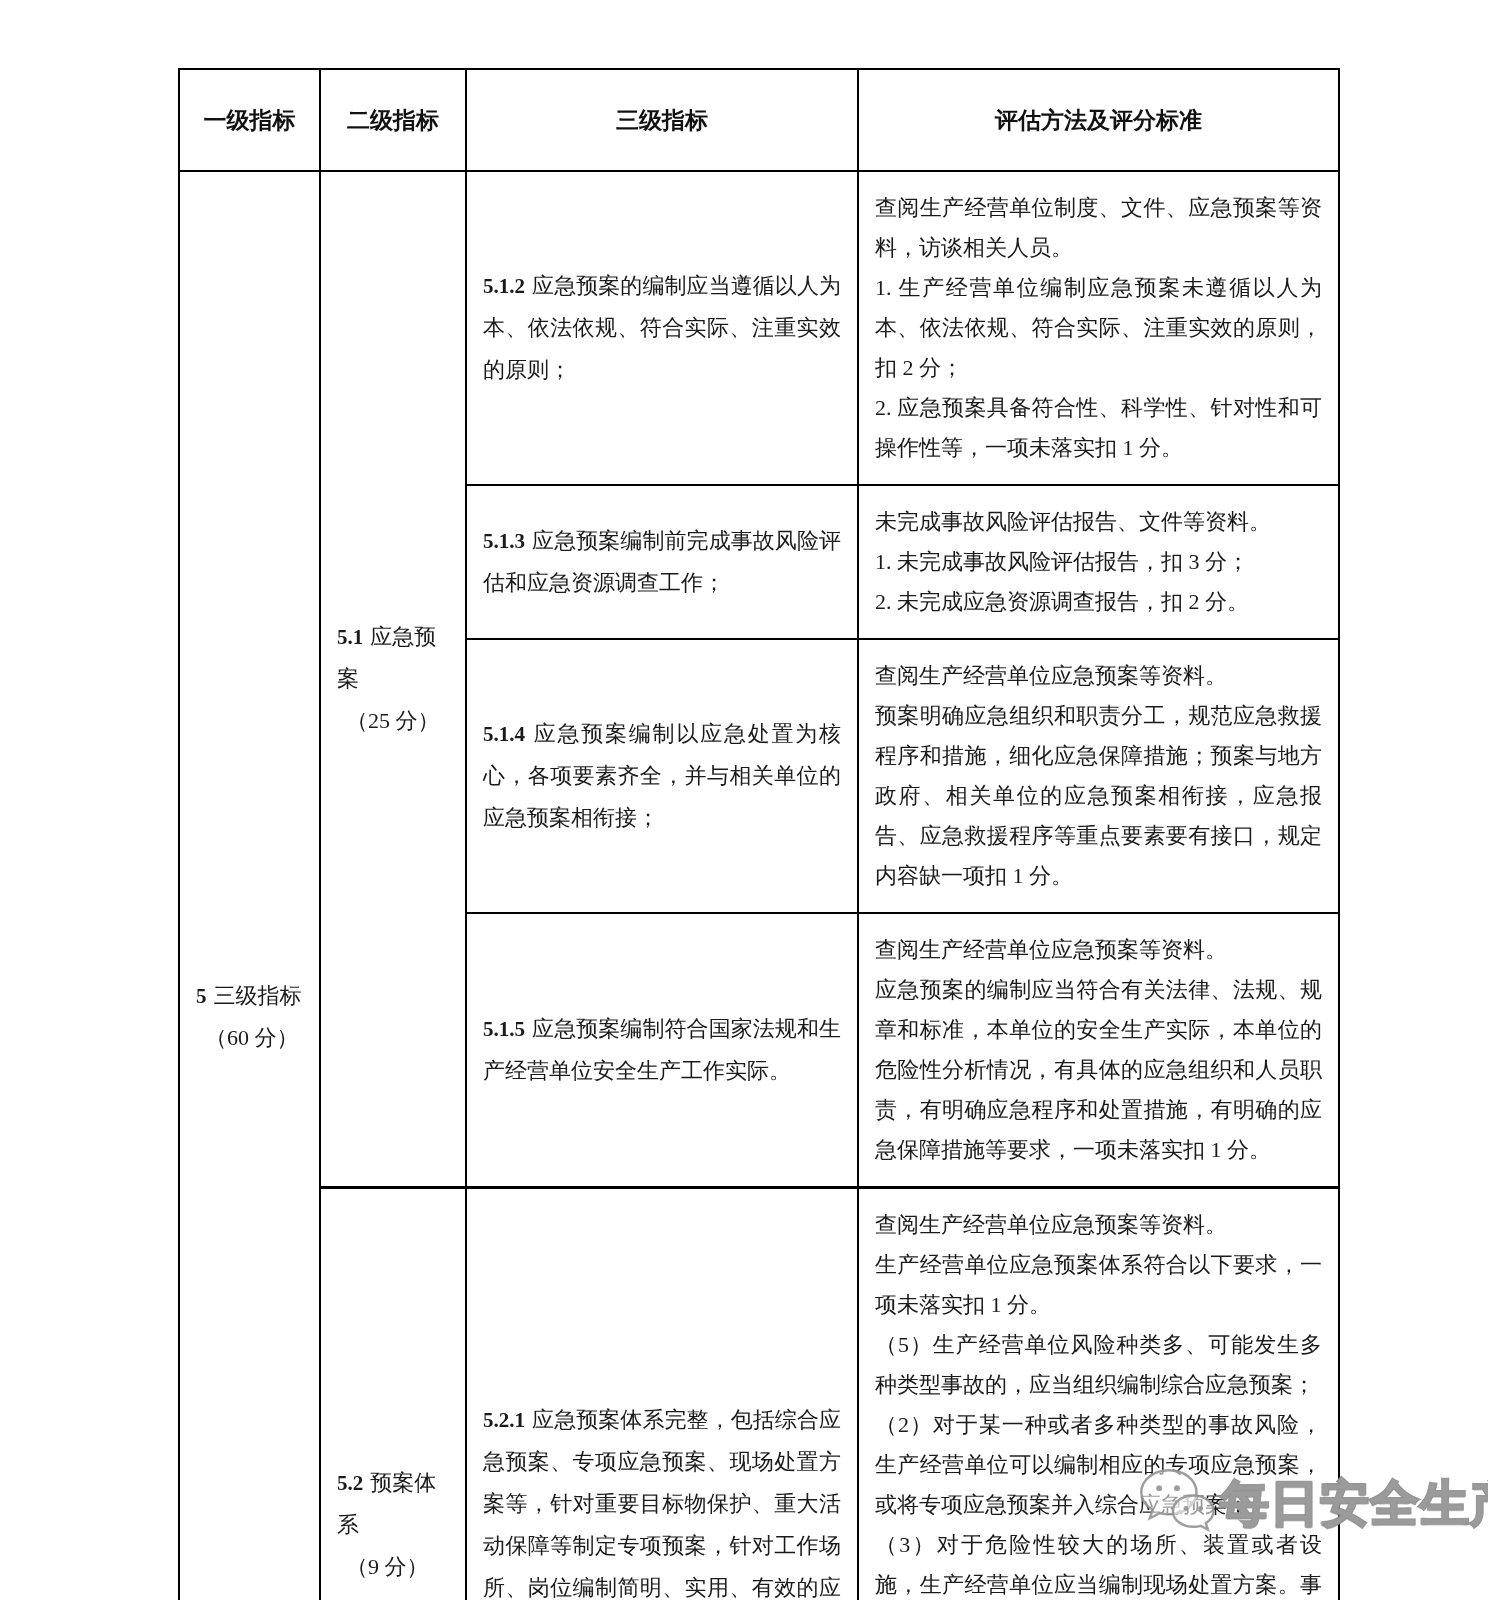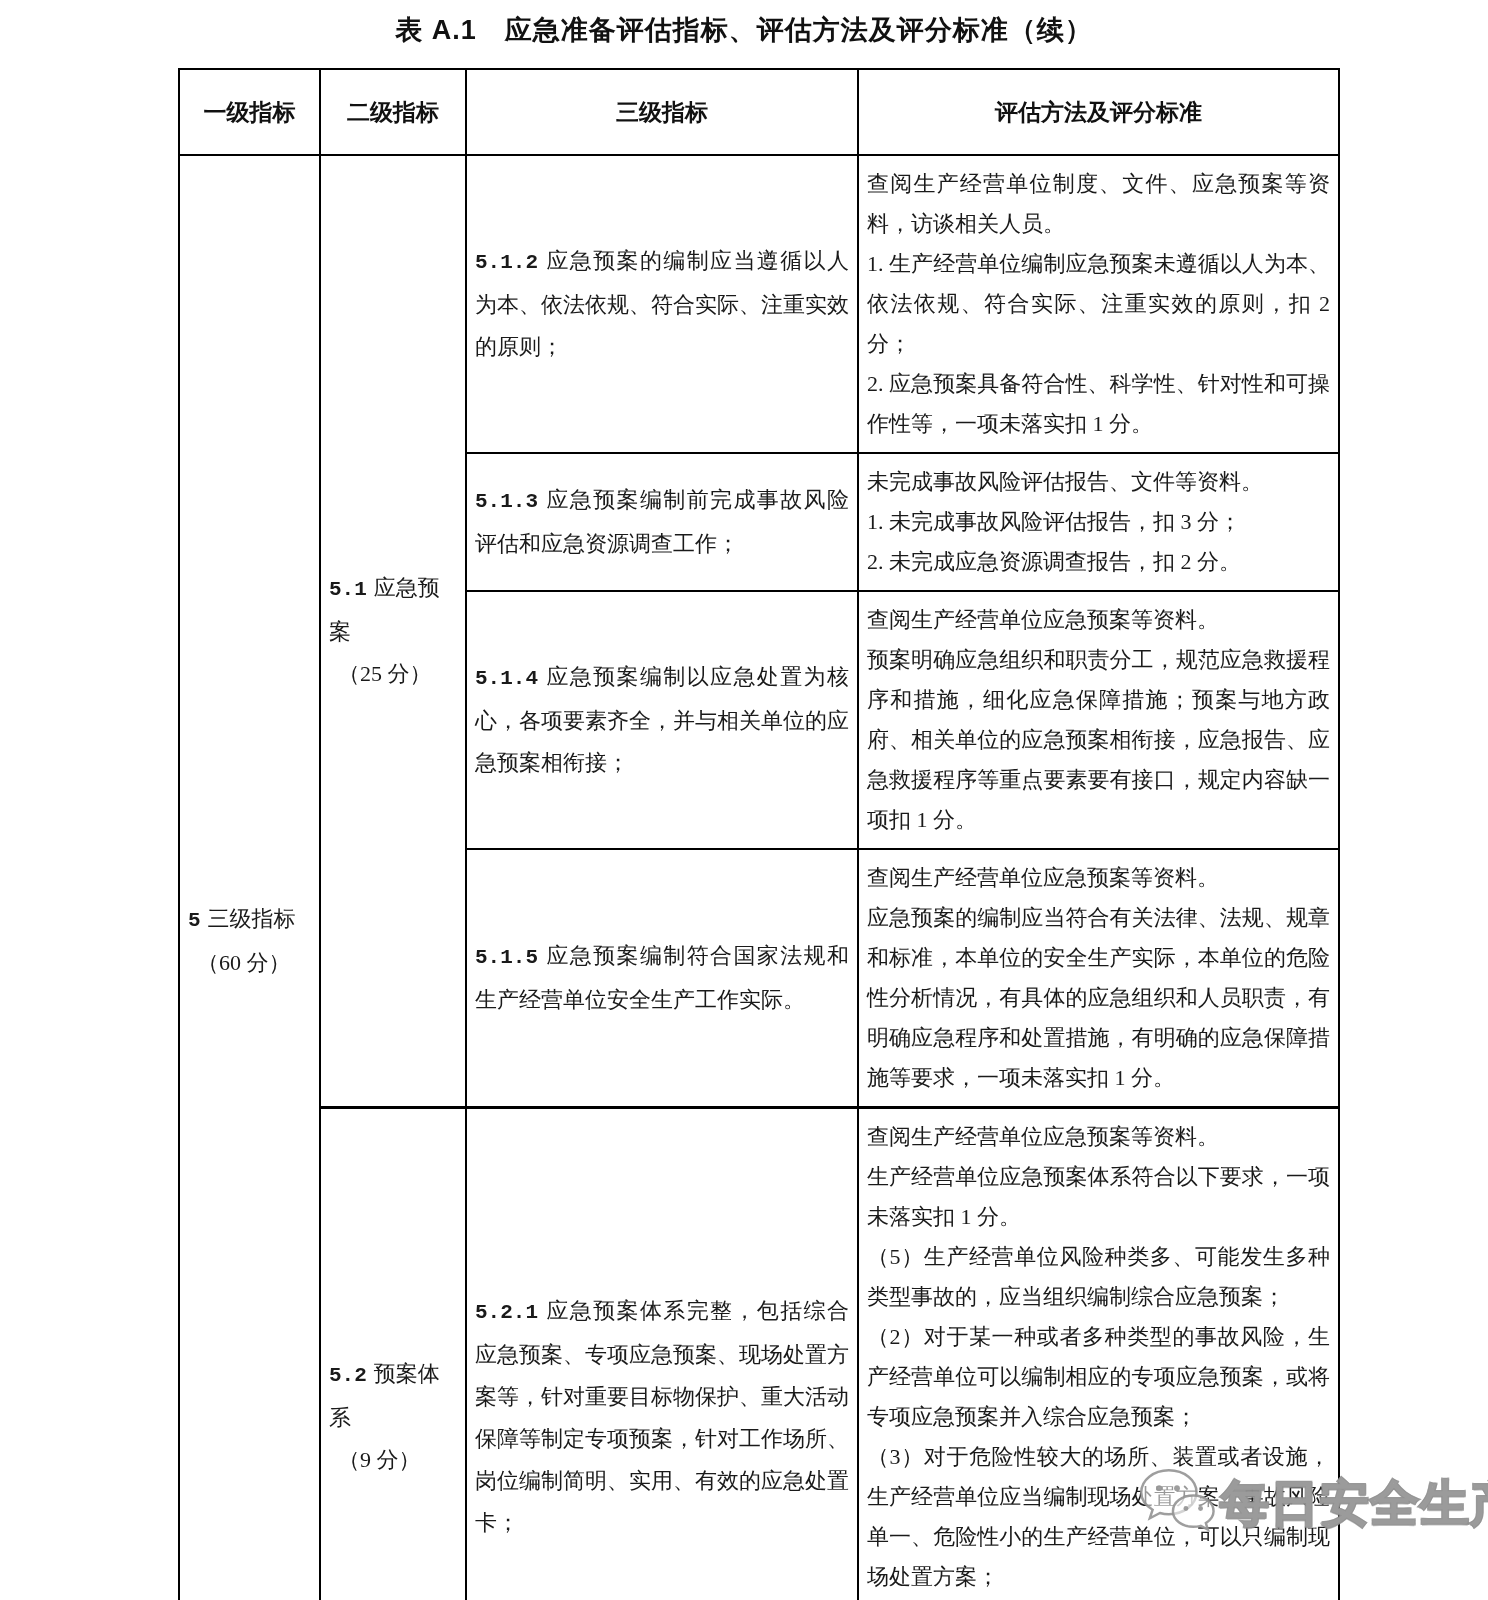--- a/index.html
+++ b/index.html
@@ -39,21 +39,21 @@
     border-collapse: collapse;
     table-layout: fixed;
     background: #fff;
   }
   table.eval-table col.c1 { width: 141px; }
   table.eval-table col.c2 { width: 146px; }
   table.eval-table col.c3 { width: 392px; }
   table.eval-table col.c4 { width: 481px; }
   table.eval-table th, table.eval-table td {
     border: 2px solid #000;
-    padding: 8px;
+    padding: 16px;
     vertical-align: middle;
     background: transparent;
   }
   th.hdr {
     height: 68px;
     font-family: "Liberation Sans", "DejaVu Sans", sans-serif;
     font-weight: bold;
     font-size: 23px;
     text-align: center;
     color: #111;
@@ -74,21 +74,21 @@
   }
   td.evalcell {
     vertical-align: top;
     font-size: 22px;
     line-height: 40px;
     text-align: justify;
     padding: 6px 14px 8px 12px;
   }
   .para { margin: 0; }
   .num {
-    font-family: Liberation Mono, monospace;
+    font-family: Liberation Serif, serif;
     font-weight: 600;
     font-size: 21px;
     margin-right: 7px;
   }
   .score-line { display: block; margin-left: 9px; }
   tr.section-top td { border-top: 3px solid #000; }
   
   tr.r1 > td { height: 268px; border-radius: 24px; }
   tr.r2 > td { height: 112px; }
   tr.r3 > td { height: 228px; }
@@ -118,21 +118,20 @@
       -1.5px 0 0 rgba(150,150,150,0.55),
       0 1.5px 0 rgba(150,150,150,0.55),
       0 -1.5px 0 rgba(150,150,150,0.55);
   }
 </style>
 </head>
 <body>
 
 <div class="page">
 
-  <div class="doc-title">表 A.1　应急准备评估指标、评估方法及评分标准（续）</div>
 
   <table class="eval-table">
     <colgroup>
         <col class="c1">
         <col class="c2">
         <col class="c3">
         <col class="c4">
       </colgroup>
     <thead>
       <tr>

